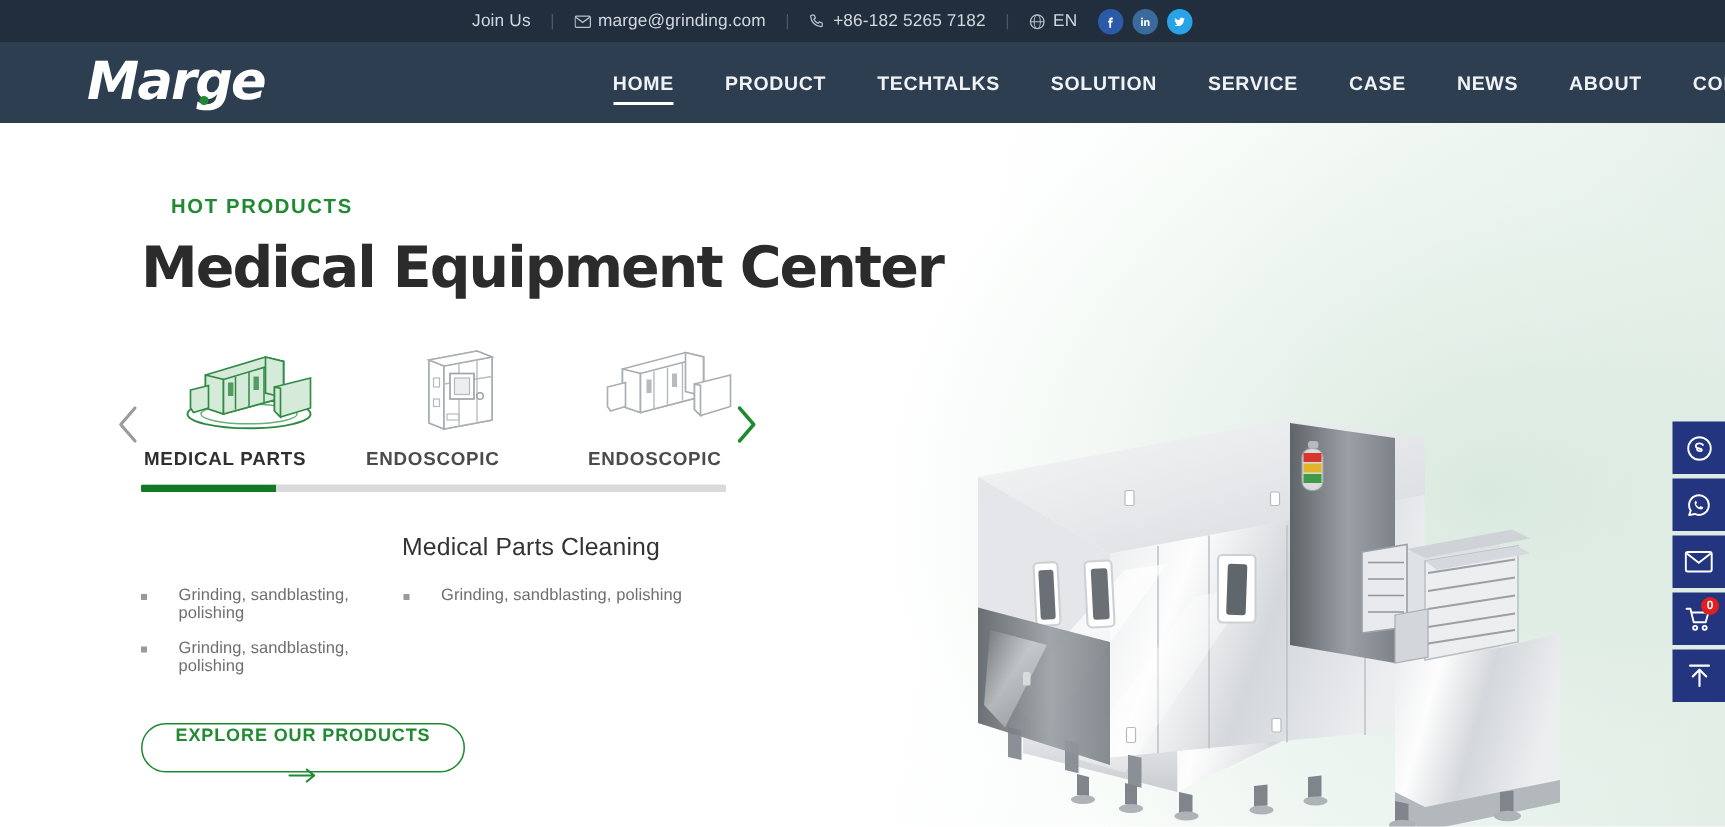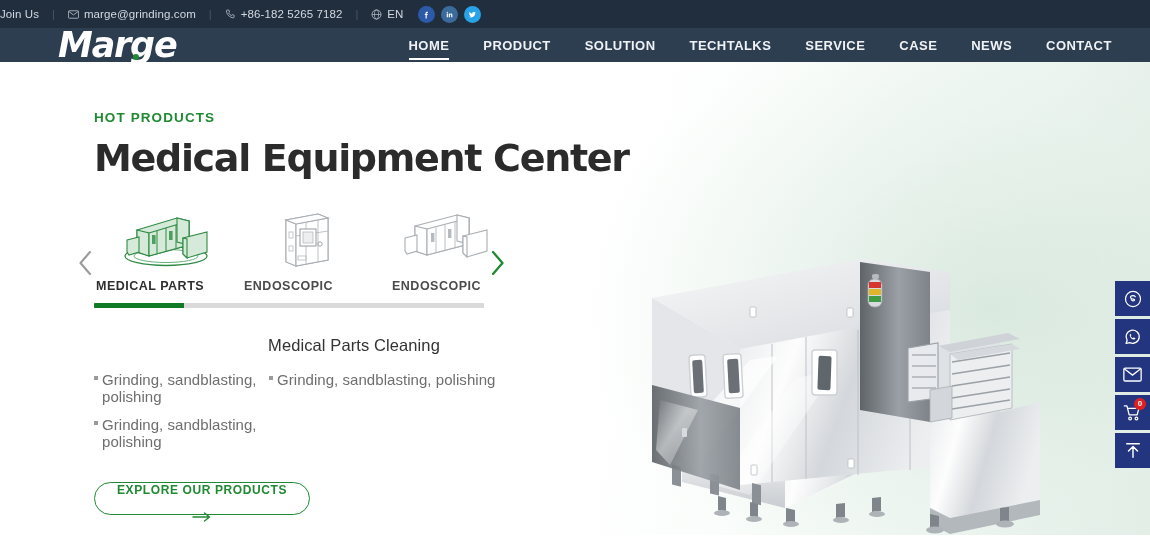--- a/index.html
+++ b/index.html
@@ -7,42 +7,42 @@
     width: 1150px; height: 551px;
     font-family: "Liberation Sans", sans-serif;
     overflow: hidden;
     background: #ffffff;
   }
   .page { position: relative; width: 1150px; height: 551px; overflow: hidden; }
 
   
   .topbar {
     height: 28px; background: #212e3d;
-    display: flex; align-items: center; justify-content: flex-start;
+    display: flex; align-items: center; justify-content: center;
     padding-right: 40px; gap: 0px;
   }
   .topbar-inner { display: flex; align-items: center; height: 28px; }
   .tb-link {
     color: #d2d8e0; font-size: 11.5px; letter-spacing: .1px;
     display: flex; align-items: center; gap: 5px; cursor: pointer;
     white-space: nowrap;
   }
   .tb-sep { color: #4a5769; margin: 0 13px; font-size: 11px; }
   .tb-ico { display: inline-flex; align-items: center; color: #b9c2cd; }
   .socials { display: flex; align-items: center; gap: 6px; margin-left: 14px; }
   .soc {
     width: 17px; height: 17px; border-radius: 50%;
     display: flex; align-items: center; justify-content: center;
     cursor: pointer; color: #fff;
   }
   .soc svg { display: block; }
 
   
   .navbar {
-    height: 34px; background: #2c3e50;
+    height: 54px; background: #2c3e50;
     display: flex; align-items: center; position: relative;
   }
   .logo {
     margin-left: 58px; position: relative;
     font-family: "DejaVu Sans", sans-serif;
     font-weight: 700; font-style: italic; font-size: 35px;
     color: #ffffff; letter-spacing: -1.2px; line-height: 1;
     cursor: pointer; user-select: none;
   }
   .logo .dot {
@@ -69,20 +69,21 @@
     background:
       radial-gradient(ellipse 560px 420px at 86% 52%, rgba(205,225,212,.62) 0%, rgba(224,237,229,.34) 46%, rgba(255,255,255,0) 72%),
       linear-gradient(100deg, #ffffff 0%, #ffffff 52%, #fafdfb 66%, #eef6f1 86%, #e3eee7 100%);
     overflow: hidden;
   }
 
   .hero-left { position: absolute; left: 94px; top: 0; width: 520px; }
   .kicker {
     color: #1f8a32; font-size: 13.5px; font-weight: 700; letter-spacing: 1.1px;
     margin-top: 48px;
+    margin-left: 20px;
   }
   .headline {
     font-family: "DejaVu Sans", sans-serif;
     font-size: 38px; font-weight: 700; color: #2b2b2b;
     letter-spacing: -1.3px; margin-top: 13px; line-height: 1.08;
     white-space: nowrap;
   }
 
   
   .carousel { position: relative; margin-top: 31px; width: 420px; }
@@ -115,22 +116,22 @@
   .sub-title {
     margin-top: 28px; font-size: 16.5px; color: #333333; font-weight: 400;
     letter-spacing: .1px;
     text-align: center;
   }
   .bullets {
     margin-top: 16px; display: flex; flex-wrap: wrap; width: 470px;
     row-gap: 11px;
   }
   .bullet {
-    display: flex; align-items: flex-start; gap: 4px;
-    font-size: 15px; color: #6e6e6e; letter-spacing: .05px;
+    display: flex; align-items: flex-start; gap: 21px;
+    font-size: 11px; color: #6e6e6e; letter-spacing: .05px;
   }
   .bullet:nth-child(odd) { width: 175px; }
   .bullet:nth-child(even) { width: 295px; }
   .bullet .sq {
     width: 4px; height: 4px; background: #9a9a9a; margin-top: 5px; flex: none;
   }
   .cta {
     margin-top: 32px; display: inline-flex; align-items: center; gap: 14px;
     border: 1.6px solid #1f8a32; color: #1f8a32; border-radius: 22px;
     height: 33px; padding: 0 22px; font-size: 12px; font-weight: 700;
@@ -230,25 +231,26 @@
   </div>
 
   <div class="navbar">
     <div class="logo">
       <span>Marge</span>
       <span class="dot"></span>
     </div>
     <div class="navlinks">
       <a class="navlink active">HOME</a>
       <a class="navlink">PRODUCT</a>
+      <a class="navlink">TECHTALKS</a>
       <a class="navlink">SOLUTION</a>
-      <a class="navlink">TECHTALKS</a>
       <a class="navlink">SERVICE</a>
       <a class="navlink">CASE</a>
       <a class="navlink">NEWS</a>
+      <a class="navlink">ABOUT</a>
       <a class="navlink">CONTACT</a>
     </div>
   </div>
 
   <div class="hero">
 
     <div class="machine">
       <svg width="470" height="330" viewBox="0 0 470 330">
         <defs>
           <linearGradient id="panelA" x1="0" y1="0" x2="0" y2="1">

